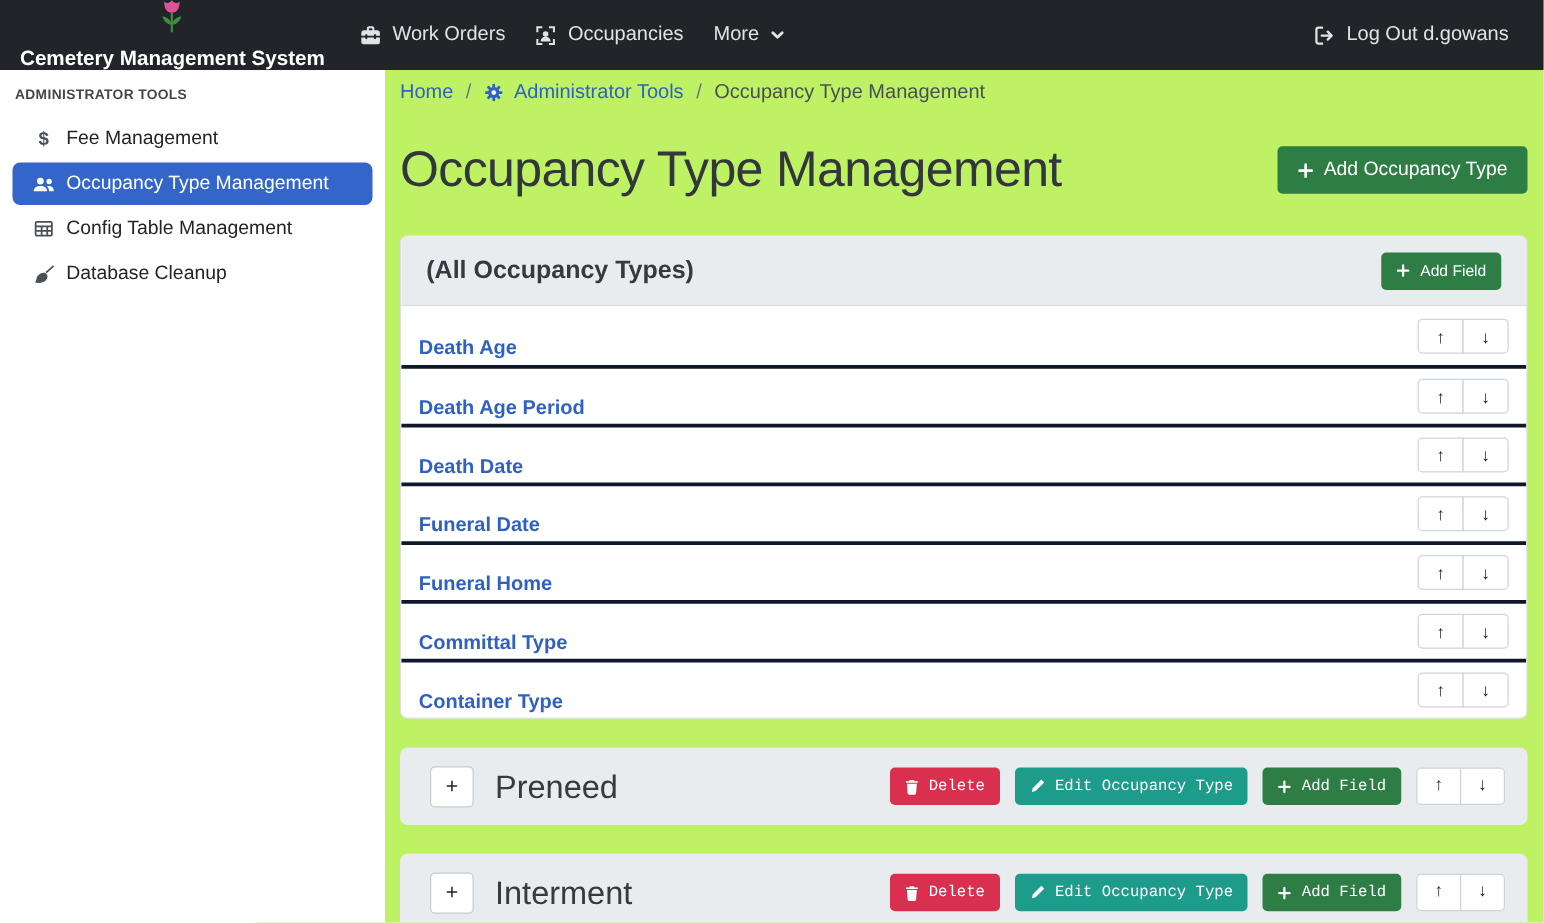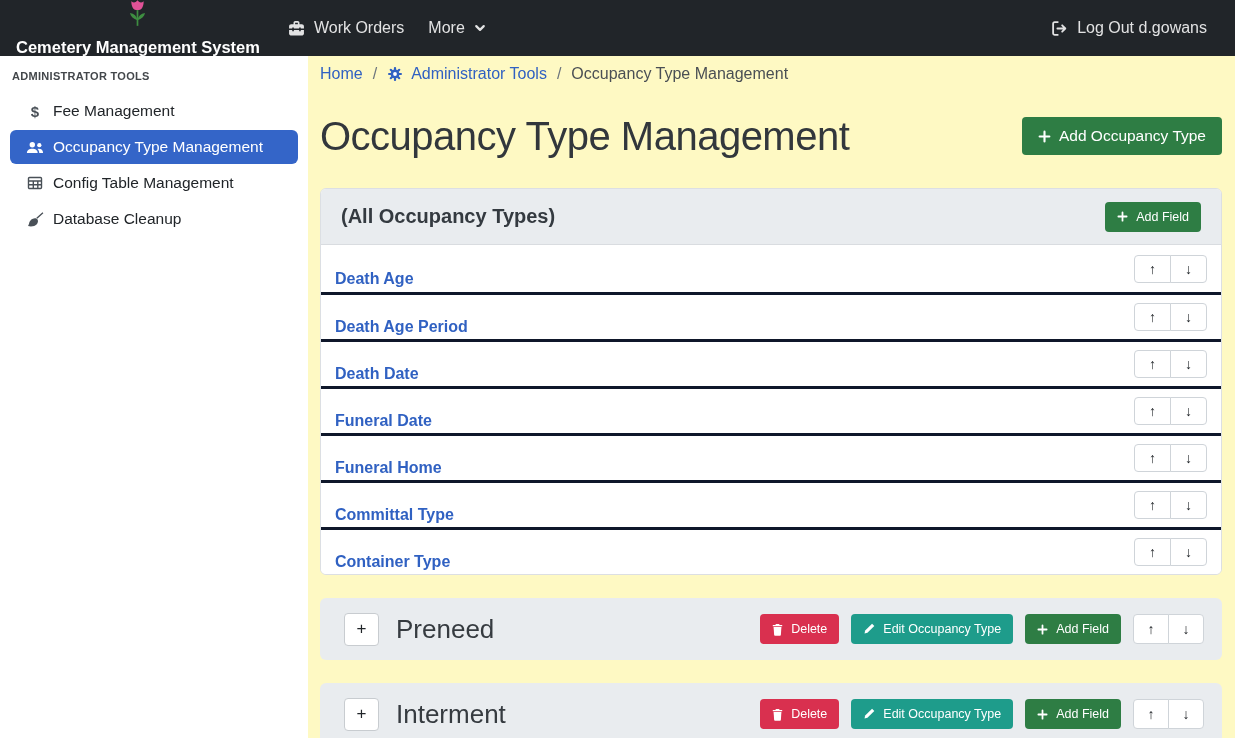--- a/index.html
+++ b/index.html
@@ -30,21 +30,21 @@
   
   .sidebar{position:absolute;left:0;top:56px;width:308px;bottom:0;background:#fff;padding-top:12px;}
   .sidebar-heading{font-size:11px;font-weight:700;text-transform:uppercase;letter-spacing:.3px;color:#43474b;padding:2px 12px 10px 12px;}
   .sidebar-item{display:flex;align-items:center;gap:9px;margin:2px 10px;padding:8px 12px 8px 16px;border-radius:6px;font-size:15.5px;color:#212529;cursor:pointer;}
   .sidebar-item .icon{width:18px;color:#495057;}
   .sidebar-item.active{background:var(--primary);color:#fff;}
   .sidebar-item.active .icon{color:#fff;}
   .dollar{font-weight:700;font-size:15px;}
 
   
-  .main{position:absolute;left:308px;top:56px;right:0;bottom:0;padding:6px 13px 0 12px;overflow:hidden;background:#fef9c3;}
+  .main{position:absolute;left:308px;top:56px;right:0;bottom:0;padding:6px 13px 0 12px;overflow:hidden;background:#bef264;}
 
   .breadcrumb{display:flex;align-items:center;gap:10px;font-size:16px;height:24px;}
   .crumb-link{color:var(--link);display:inline-flex;align-items:center;gap:8px;cursor:pointer;text-decoration:none;}
   .sep{color:#6c757d;}
   .crumb-current{color:#4a4f54;}
 
   .title-row{display:flex;align-items:center;justify-content:space-between;margin-top:24px;}
   .page-title{margin:0;font-size:40px;line-height:52px;font-weight:500;color:#32373c;letter-spacing:-.5px;}
 
   .btn{display:inline-flex;align-items:center;gap:8px;border:none;border-radius:4px;color:#fff;cursor:pointer;font-family:inherit;white-space:nowrap;}
@@ -63,21 +63,21 @@
   .field-link{color:var(--link);font-size:16px;font-weight:700;text-decoration:none;cursor:pointer;margin-top:20px;}
 
   .arrow-group{display:inline-flex;}
   .arrow-btn{width:37px;height:28px;display:flex;align-items:center;justify-content:center;background:#fff;border:1px solid #cfd4d9;color:#212529;font-size:14px;cursor:pointer;padding:0;font-family:inherit;}
   .arrow-btn:first-child{border-radius:4px 0 0 4px;}
   .arrow-btn:last-child{border-radius:0 4px 4px 0;margin-left:-1px;}
 
   .type-section{display:flex;align-items:center;margin-top:23px;height:62px;background:var(--header-bg);border-radius:6px;padding:0 18px 0 24px;gap:17px;}
   .expand-btn{width:35px;height:33px;display:flex;align-items:center;justify-content:center;background:#fff;border:1px solid #c8ccd0;border-radius:4px;font-size:17px;color:#212529;cursor:pointer;padding:0;font-family:inherit;}
   .section-title{font-size:26px;font-weight:500;color:#363b40;margin-right:auto;}
-  .section-actions{display:flex;gap:12px;}
+  .section-actions{display:flex;gap:12px;font-family:Liberation Mono, monospace;}
   .section-actions .arrow-btn{height:30px;width:36px;}
 </style>
 </head>
 <body>
 
 <header class="navbar">
   <div class="brand">
     <span class="icon">
       <svg width="19" height="29" viewBox="0 0 20 30">
         <path fill="#e05297" d="M3.5 2c0 6 2.2 9.5 6.5 9.5S16.5 8 16.5 2c-2.6 2.2-4.2 1.6-6.5-1C7.7 3.6 6.1 4.2 3.5 2z"></path>
@@ -88,20 +88,30 @@
     <span>Cemetery Management System</span>
   </div>
   <nav class="nav-links">
     <a class="nav-item">
       <span class="icon">
         <svg width="17" height="17" viewBox="0 0 16 16" fill="currentColor">
           <path d="M5.2 4V2.6c0-.9.7-1.6 1.6-1.6h2.4c.9 0 1.6.7 1.6 1.6V4h2.2c1.1 0 2 .9 2 2v2h-3V7h-1.5v1h-5V7H4v1H1V6c0-1.1.9-2 2-2h2.2zm1.5-1.5V4h2.6V2.5H6.7zM1 9.5h3v1h1.5v-1h5v1H12v-1h3V13c0 .8-.7 1.5-1.5 1.5h-11C1.7 14.5 1 13.8 1 13V9.5z"></path>
         </svg>
       </span>
       <span>Work Orders</span>
+    </a>
+    <a class="nav-item">
+      <span class="icon">
+        <svg width="17" height="17" viewBox="0 0 16 16" fill="currentColor">
+          <path d="M1 1h4.5v1.5H2.5v3H1V1zM10.5 1H15v4.5h-1.5v-3h-3V1zM1 10.5h1.5v3h3V15H1v-4.5zM13.5 10.5H15V15h-4.5v-1.5h3v-3z"></path>
+          <circle cx="8" cy="6.8" r="2.1"></circle>
+          <path d="M4.3 12.5c0-2.3 1.6-3.7 3.7-3.7s3.7 1.4 3.7 3.7H4.3z"></path>
+        </svg>
+      </span>
+      <span>Occupancies</span>
     </a>
     <a class="nav-item">
       <span>More</span>
       <span class="icon">
         <svg width="12" height="12" viewBox="0 0 16 16" fill="none" stroke="currentColor" stroke-width="3" stroke-linecap="round" stroke-linejoin="round">
             <path d="M3 5.5l5 5 5-5"></path>
           </svg>
       </span>
     </a>
   </nav>

